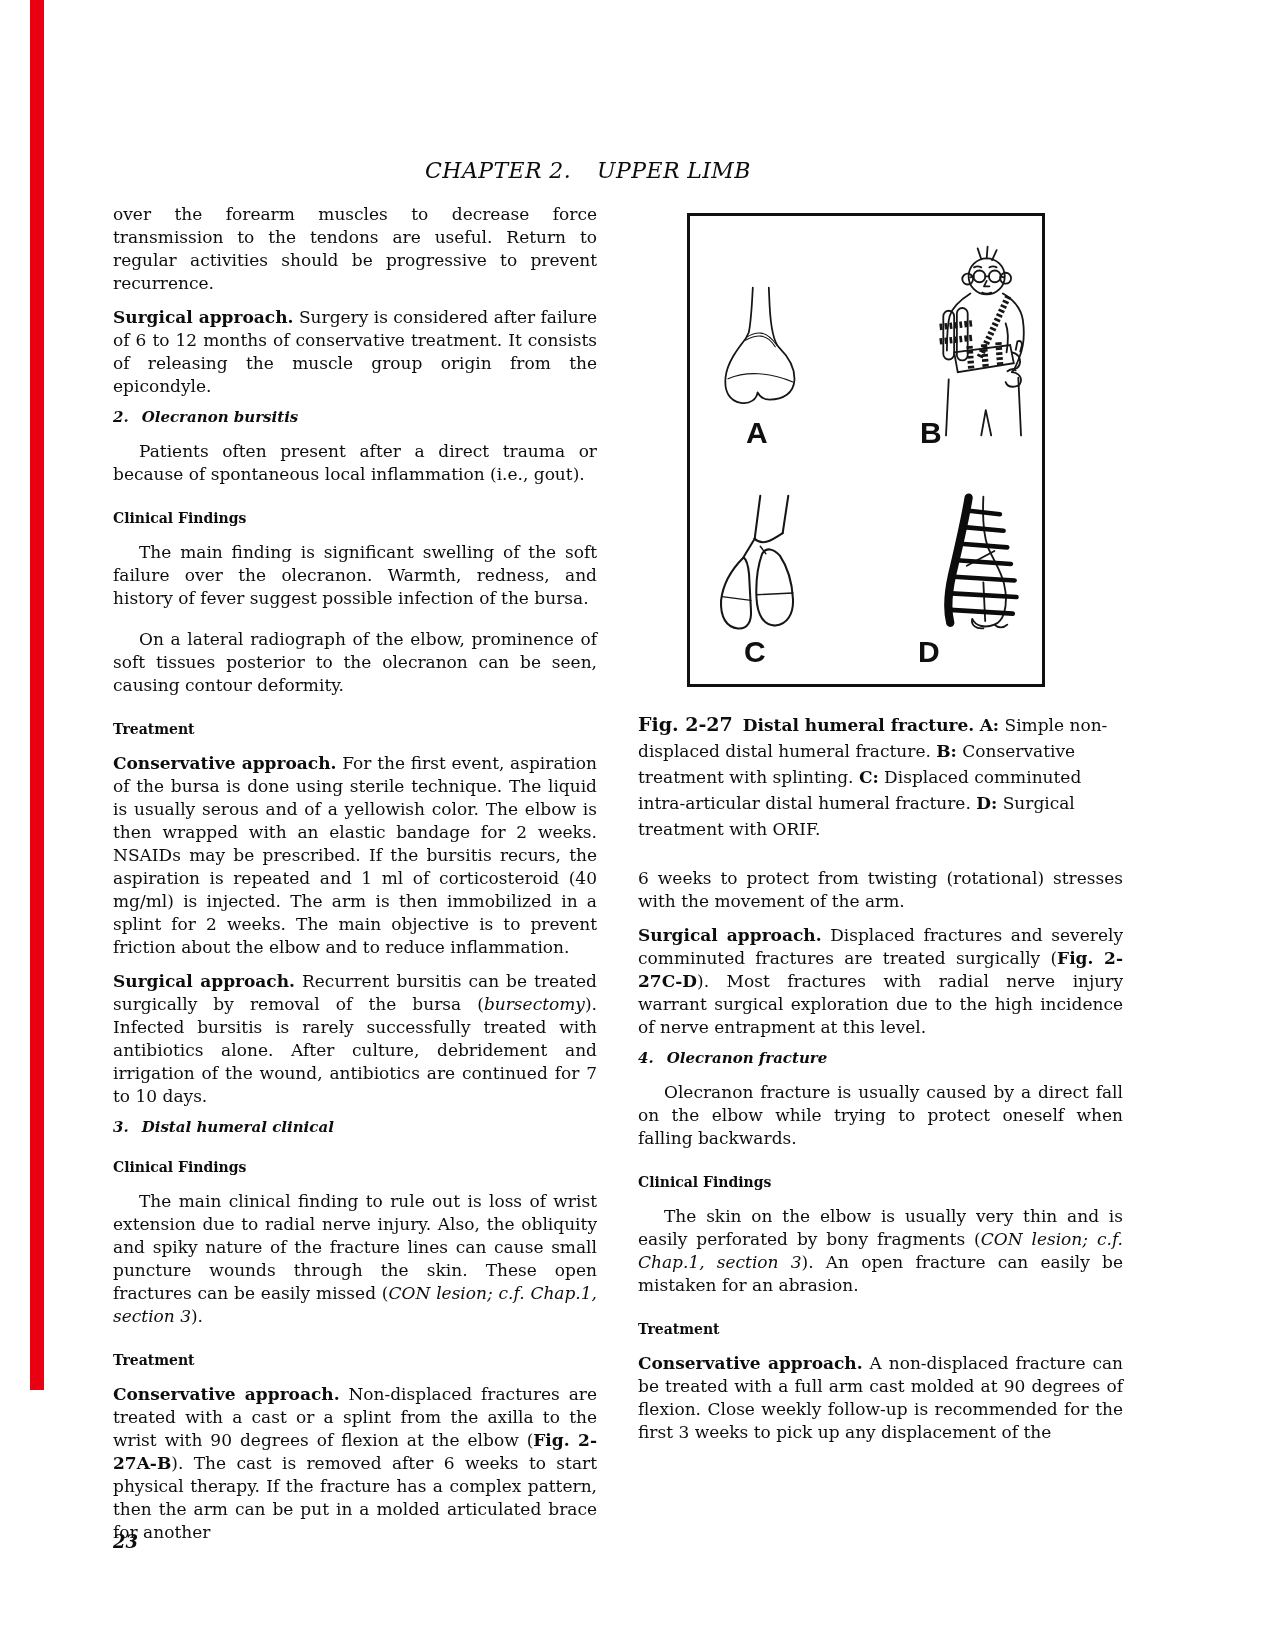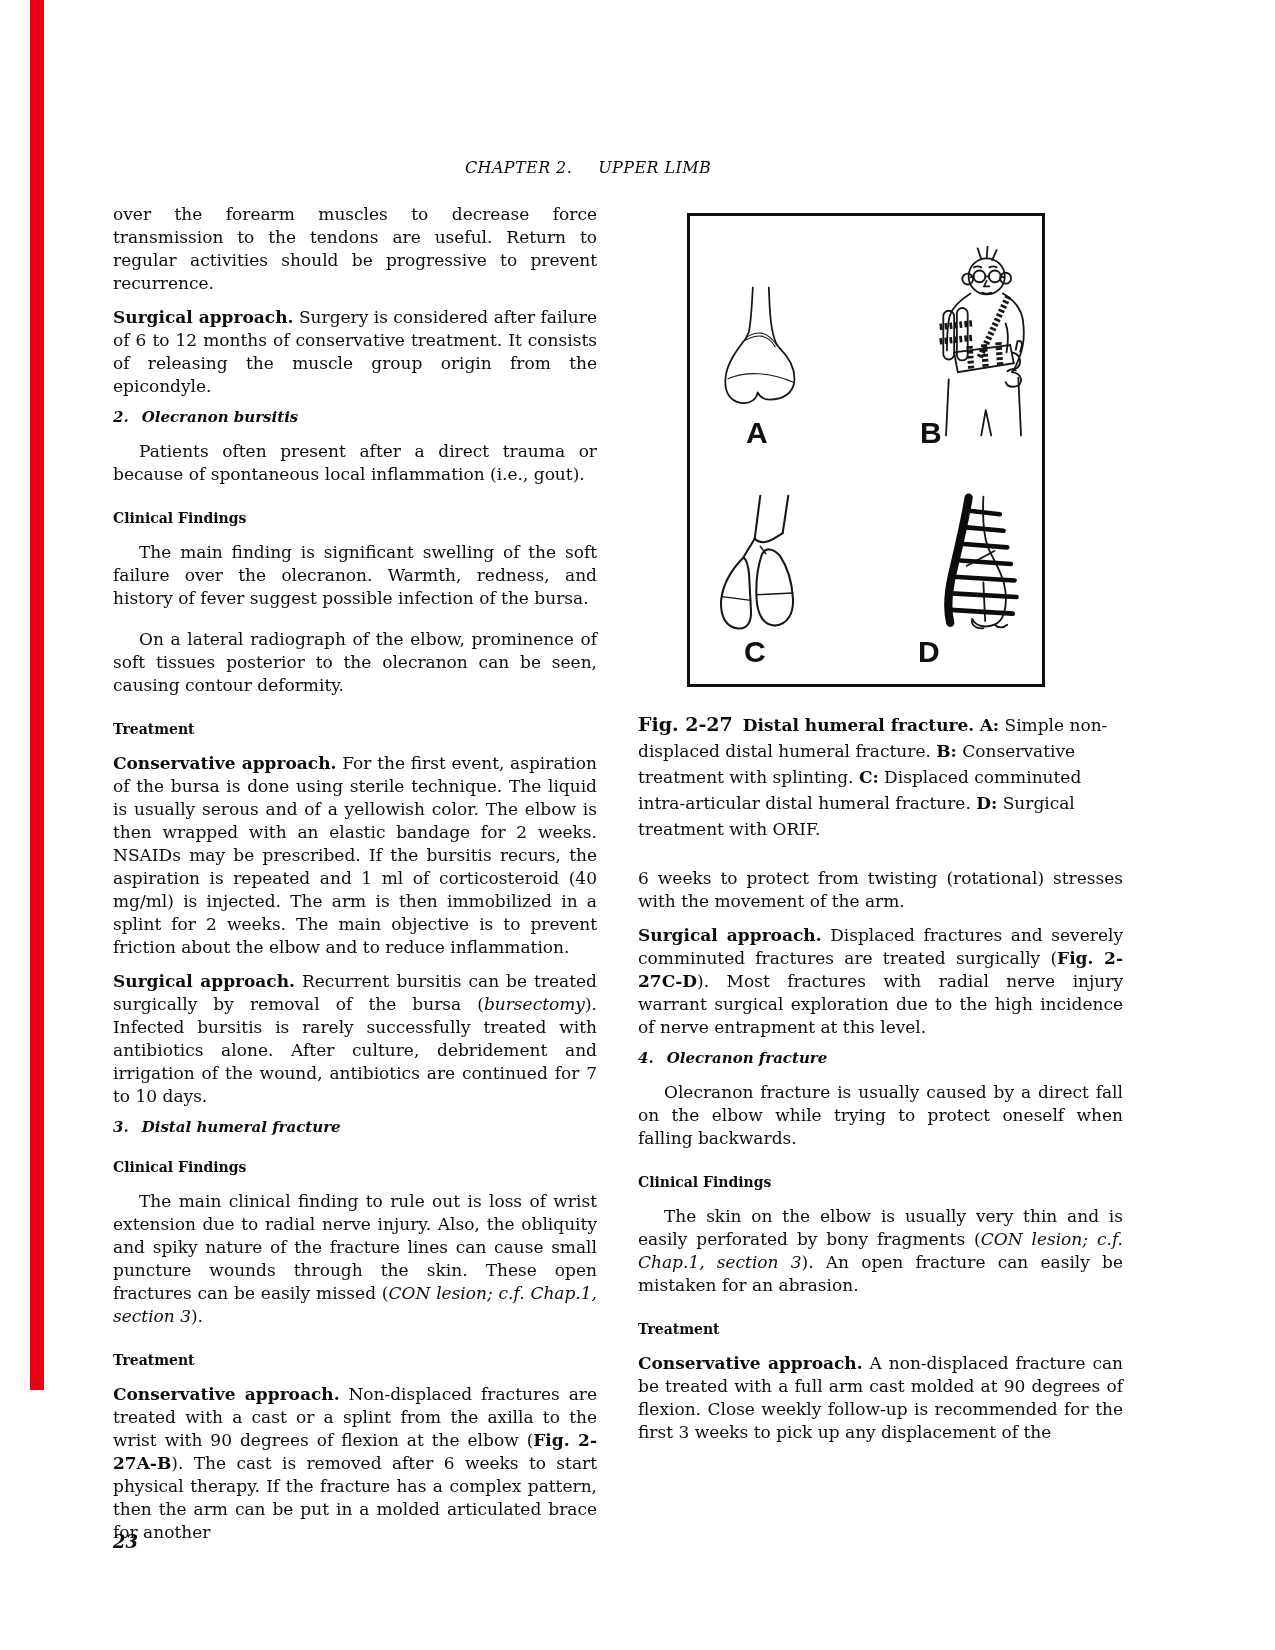--- a/index.html
+++ b/index.html
@@ -3,21 +3,21 @@
 <meta charset="utf-8">
 <style>
   html,body{margin:0;padding:0;background:#ffffff;}
   .page{
     position:relative;width:1275px;height:1650px;background:#ffffff;
     font-family:"DejaVu Serif", serif;color:#0d0d0d;overflow:hidden;
   }
   .red-bar{position:absolute;left:30px;top:0;width:14px;height:1390px;background:#e90012;}
   .running-head{
     position:absolute;left:113px;top:158px;width:950px;text-align:center;
-    font-style:italic;font-size:16px;letter-spacing:.4px;
+    font-style:italic;font-size:22px;letter-spacing:.4px;
   }
   .running-head .head-gap{margin-left:26px;}
   .col{position:absolute;font-size:17px;line-height:23px;}
   .col-left{left:113px;top:203px;width:484px;}
   .col-right{left:638px;top:711px;width:485px;}
   .para{margin:0;text-align:justify;}
   .indent{text-indent:26px;margin-top:18px;}
   .mt-s{margin-top:11px;}
   .mt-l{margin-top:25px;}
   .b{font-weight:bold;}
@@ -168,21 +168,21 @@
     <p class="para indent"><span>On a lateral radiograph of the elbow, prominence of soft tissues posterior to the olecranon can be seen, causing contour deformity.</span></p>
 
     <div class="sub-h">Treatment</div>
 
     <p class="para mt-s"><span class="b">Conservative approach.</span>
       <span>For the first event, aspiration of the bursa is done using sterile technique. The liquid is usually serous and of a yellowish color. The elbow is then wrapped with an elastic bandage for 2 weeks. NSAIDs may be prescribed. If the bursitis recurs, the aspiration is repeated and 1 ml of corticosteroid (40 mg/ml) is injected. The arm is then immobilized in a splint for 2 weeks. The main objective is to prevent friction about the elbow and to reduce inflammation.</span></p>
 
     <p class="para mt-s"><span class="b">Surgical approach.</span>
       <span>Recurrent bursitis can be treated surgically by removal of the bursa (</span><span class="i">bursectomy</span><span>). Infected bursitis is rarely successfully treated with antibiotics alone. After culture, debridement and irrigation of the wound, antibiotics are continued for 7 to 10 days.</span></p>
 
-    <div class="section-h"><span class="h-num">3.</span><span>Distal humeral fracture</span></div>
+    <div class="section-h"><span class="h-num">3.</span><span>Distal humeral clinical</span></div>
 
     <div class="sub-h" style="margin-top:17px">Clinical Findings</div>
 
     <p class="para indent mt-s"><span>The main clinical finding to rule out is loss of wrist extension due to radial nerve injury. Also, the obliquity and spiky nature of the fracture lines can cause small puncture wounds through the skin. These open fractures can be easily missed (</span><span class="i">CON lesion; c.f. Chap.1, section 3</span><span>).</span></p>
 
     <div class="sub-h">Treatment</div>
 
     <p class="para mt-s"><span class="b">Conservative approach.</span>
       <span>Non-displaced fractures are treated with a cast or a splint from the axilla to the wrist with 90 degrees of flexion at the elbow (</span><span class="b">Fig. 2-27A-B</span><span>). The cast is removed after 6 weeks to start physical therapy. If the fracture has a complex pattern, then the arm can be put in a molded articulated brace for another</span></p>
   </div>

